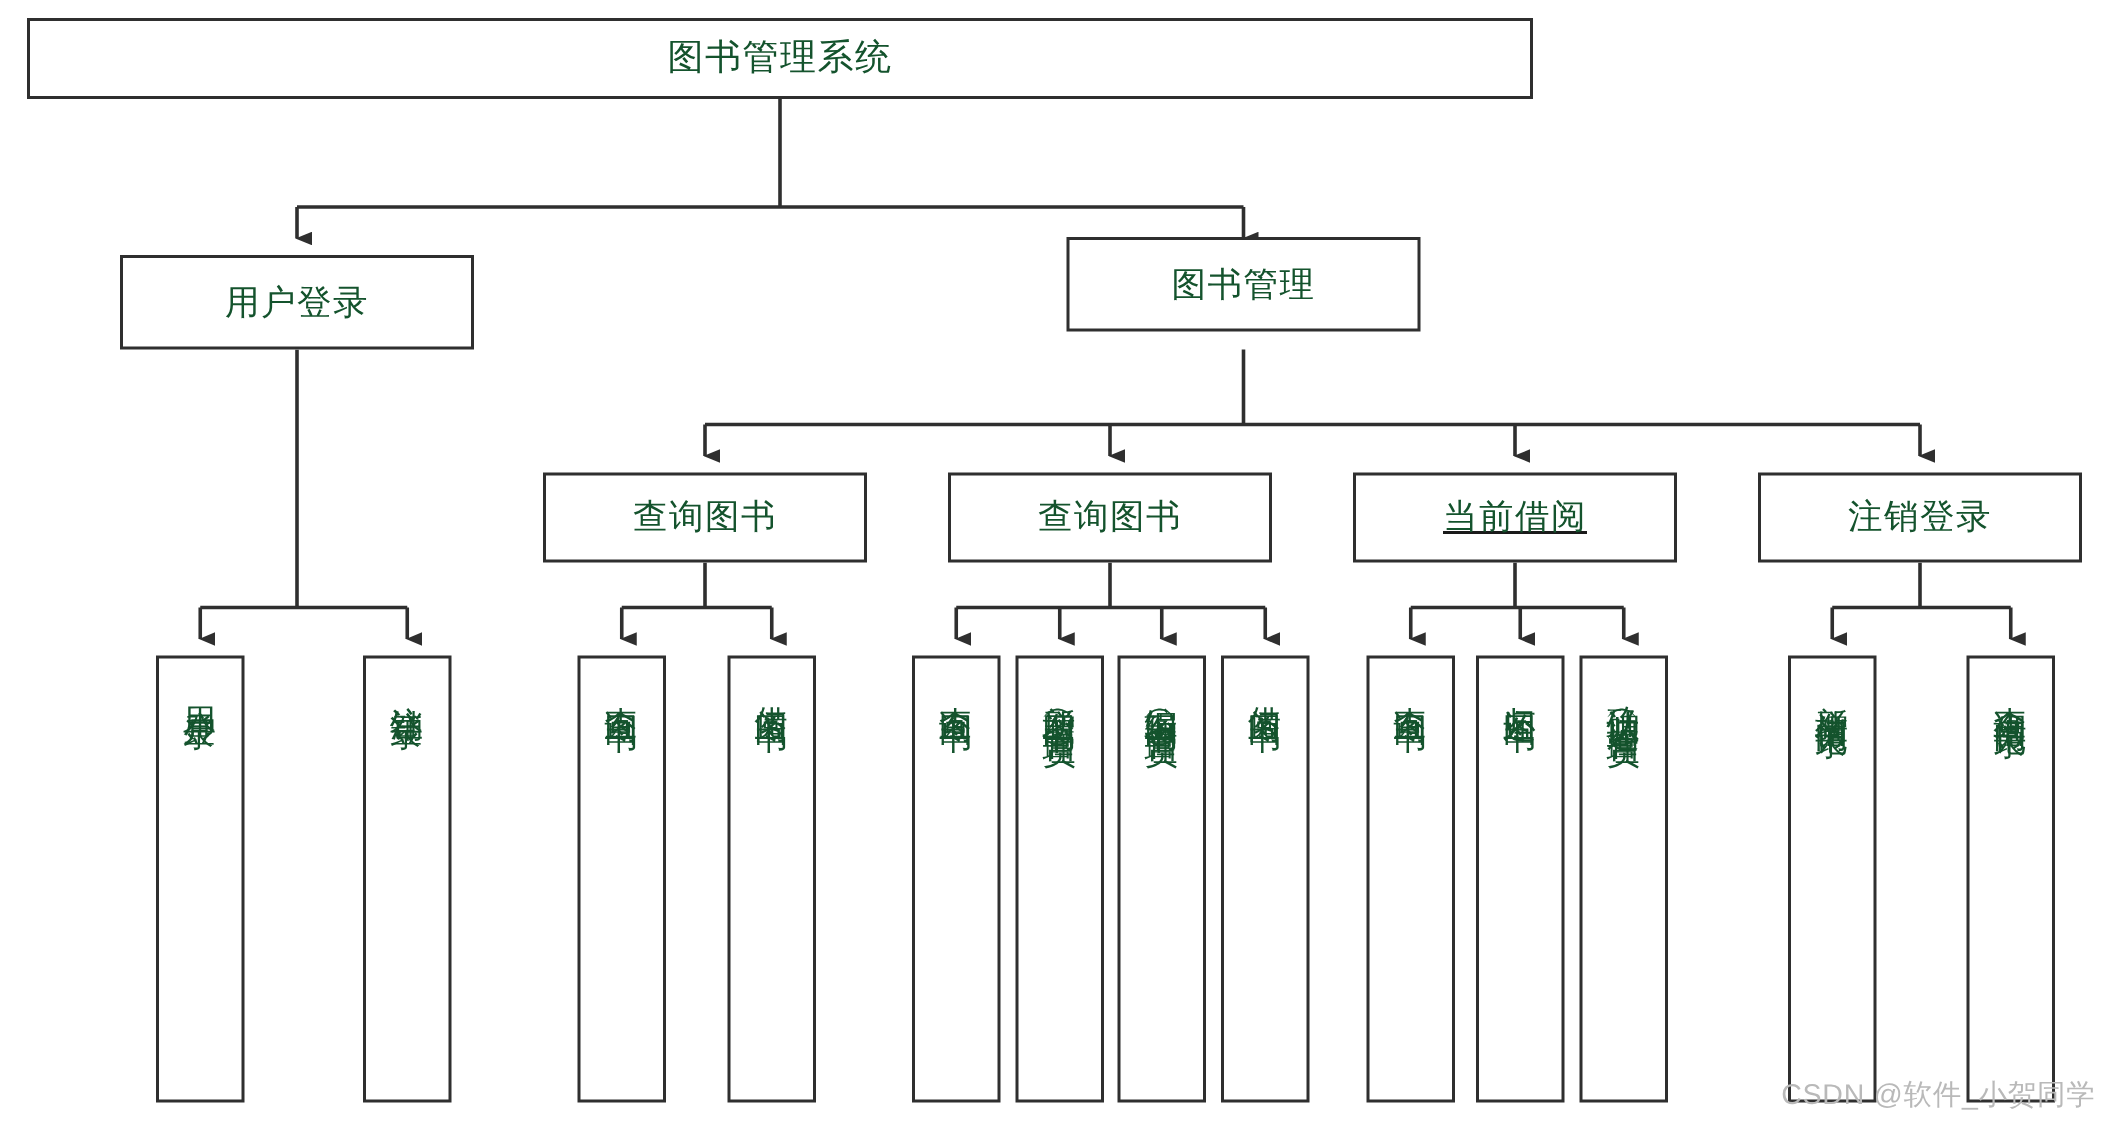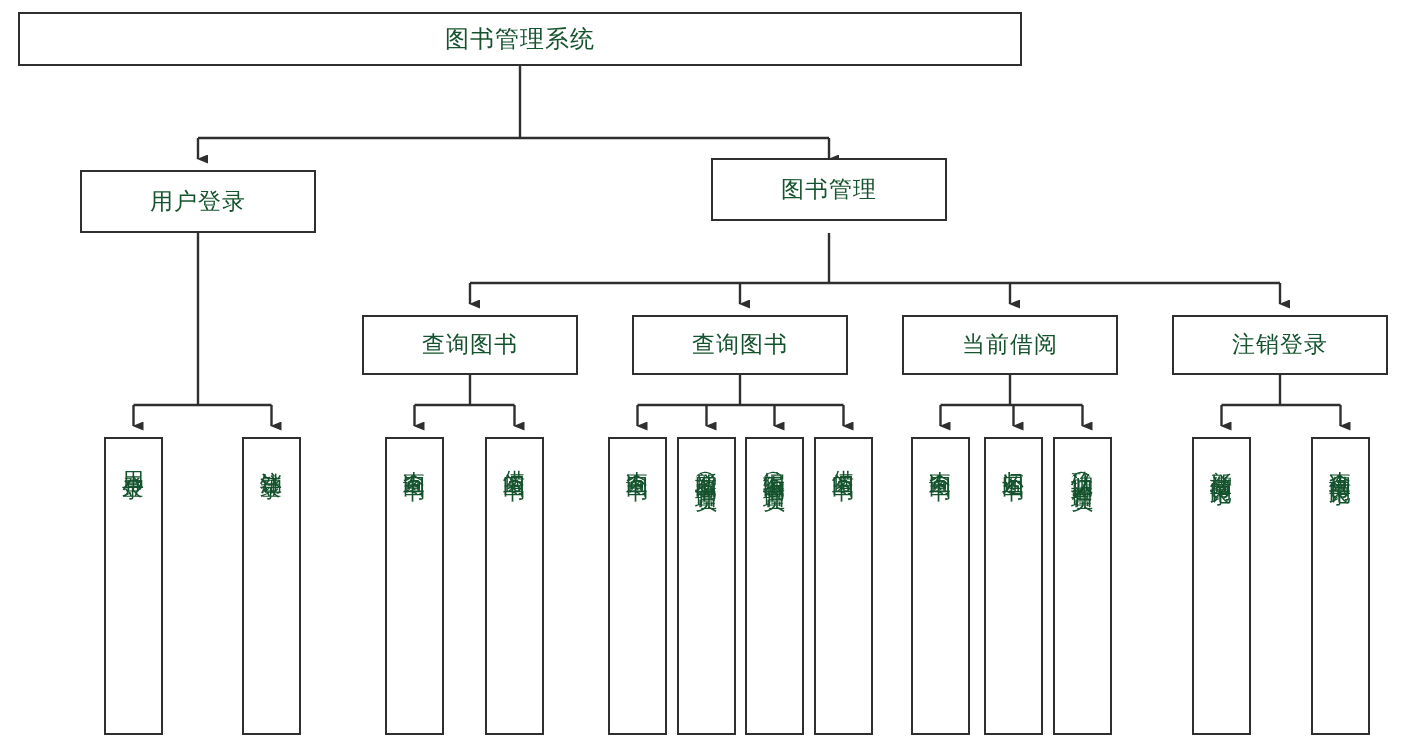--- a/index.html
+++ b/index.html
@@ -113,21 +113,21 @@
       </div>
       <div class="node branch" style="left: 711px; top: 158px; width: 236px; height: 63px;">
         <span class="label">图书管理</span>
       </div>
       <div class="node branch" style="left: 362px; top: 315px; width: 216px; height: 60px;">
         <span class="label">查询图书</span>
       </div>
       <div class="node branch" style="left: 632px; top: 315px; width: 216px; height: 60px;">
         <span class="label">查询图书</span>
       </div>
-      <div class="node branch" style="left: 902px; top: 315px; width: 216px; height: 60px;">
+      <div class="node branch" style="left: 902px; top: 315px; width: 216px; height: 60px; text-decoration: underline;">
         <span class="label">当前借阅</span>
       </div>
       <div class="node branch" style="left: 1172px; top: 315px; width: 216px; height: 60px;">
         <span class="label">注销登录</span>
       </div>
       <div class="node leaf" style="left: 104px; top: 437px; width: 59px; height: 298px;">
         <span class="label">用户登录</span>
       </div>
       <div class="node leaf" style="left: 242px; top: 437px; width: 59px; height: 298px;">
         <span class="label">注销登录</span>
@@ -160,13 +160,14 @@
         <span class="label">确认归还（管理员）</span>
       </div>
       <div class="node leaf" style="left: 1192px; top: 437px; width: 59px; height: 298px;">
         <span class="label">新增借阅记录</span>
       </div>
       <div class="node leaf" style="left: 1311px; top: 437px; width: 59px; height: 298px;">
         <span class="label">查询借阅记录</span>
       </div>
     </div>
 
+  <div class="watermark">CSDN @软件_小贺同学</div>
 </div>
 
 </body></html>

